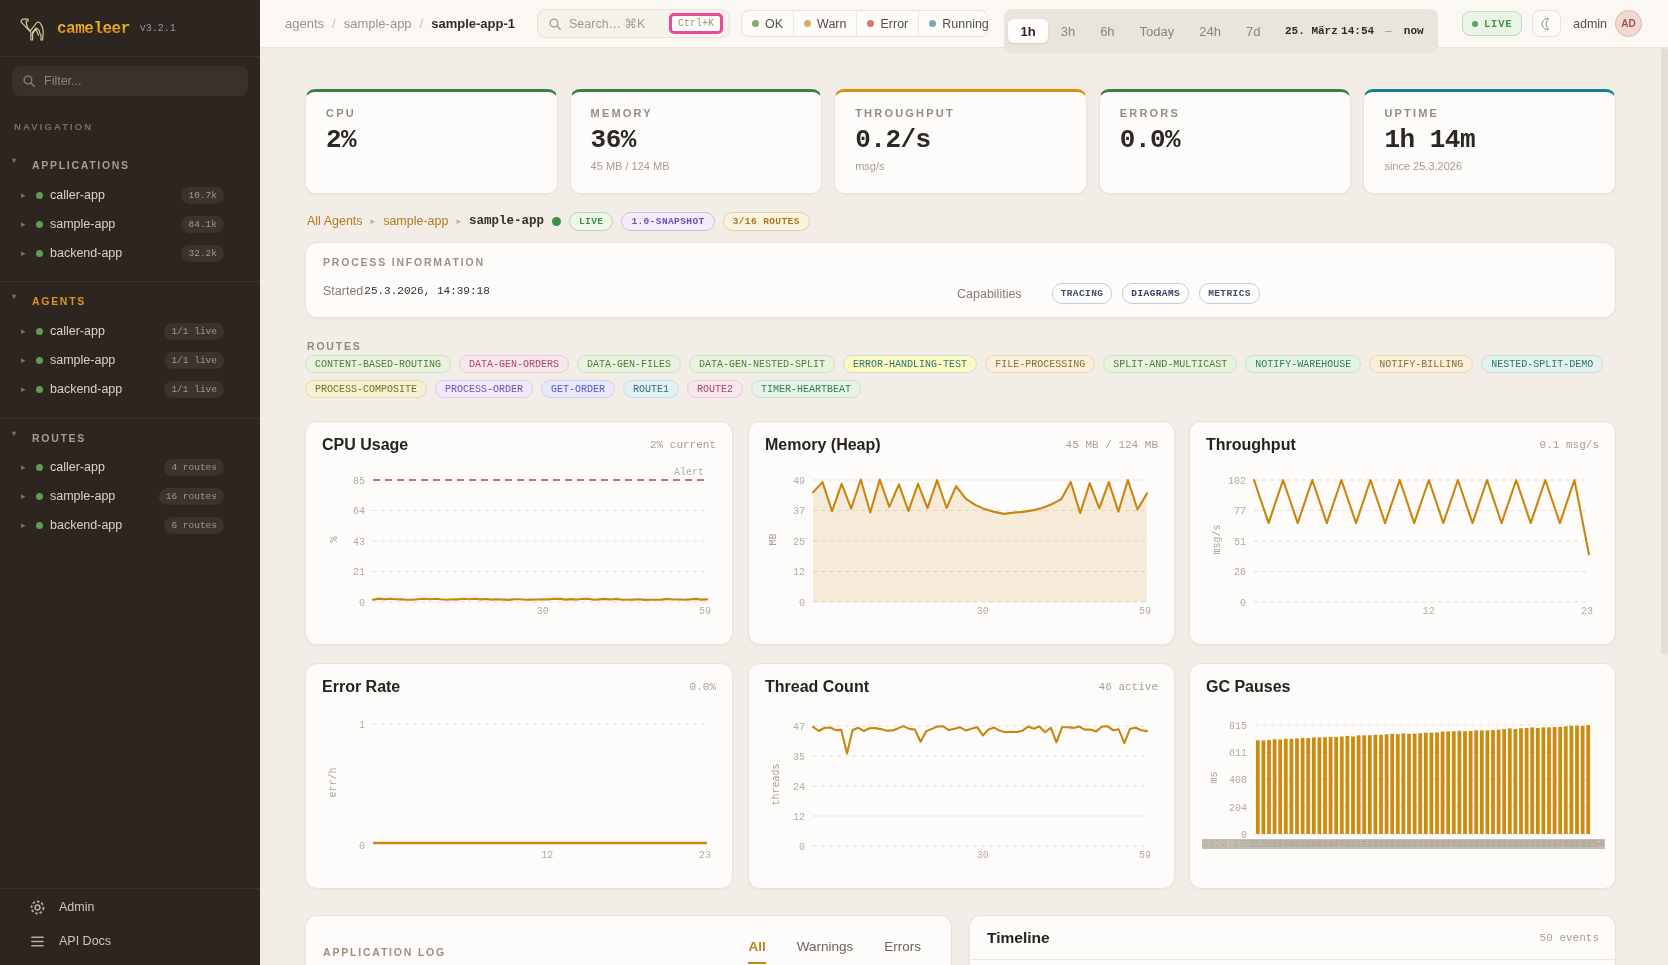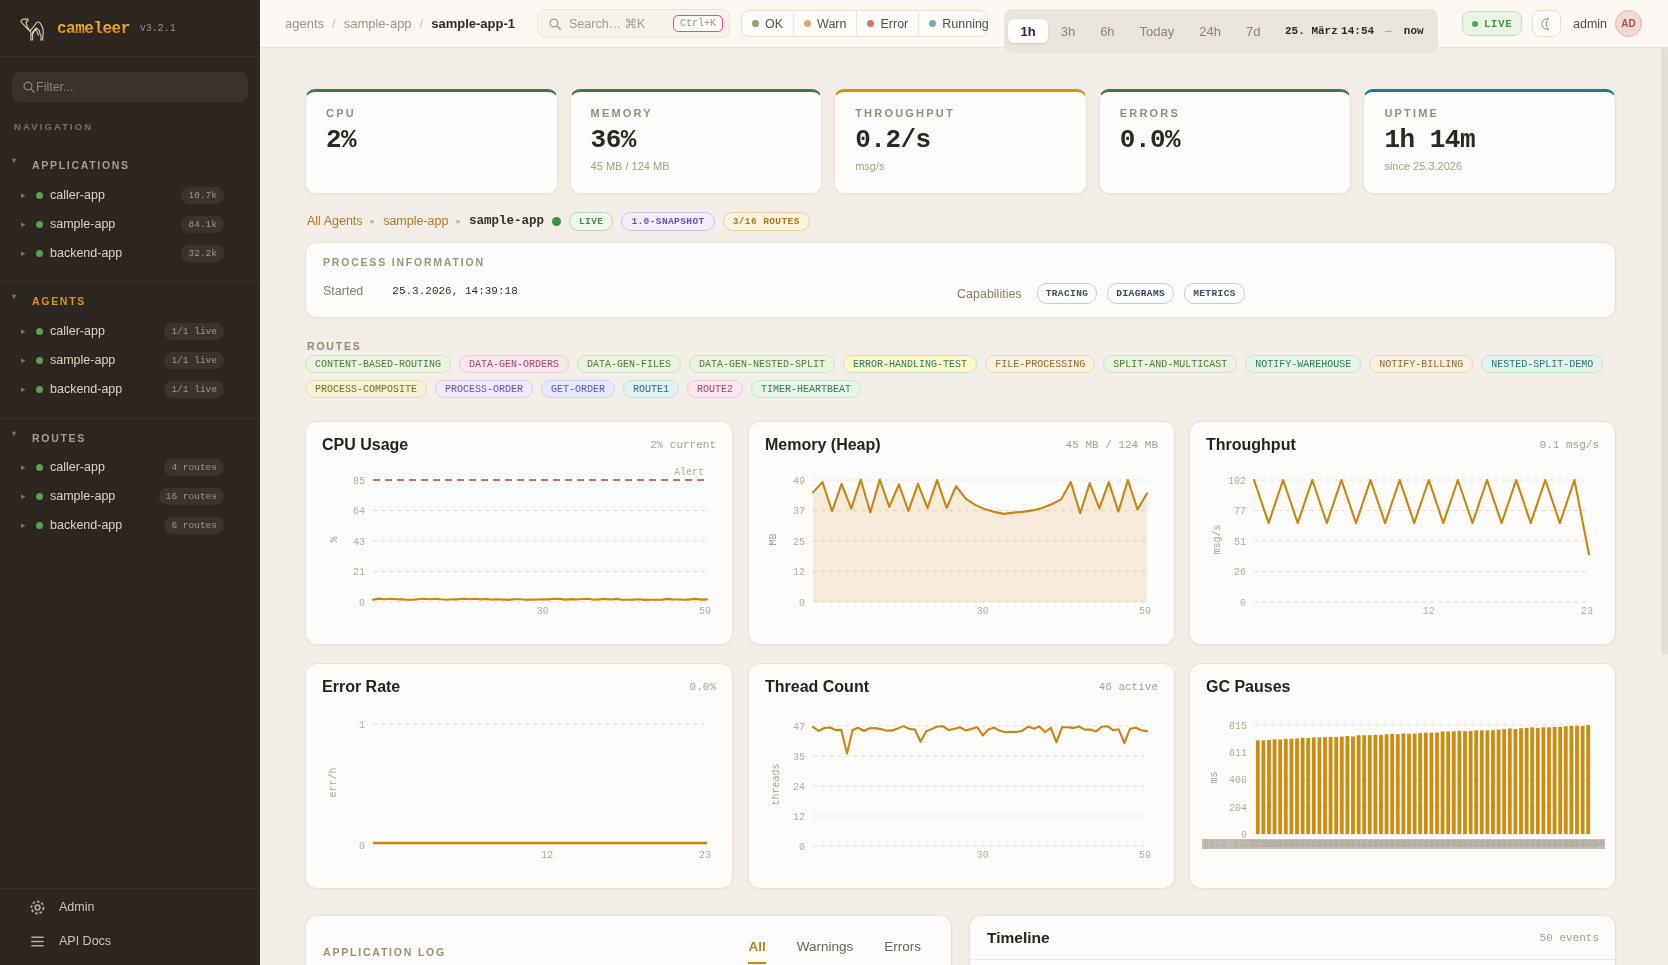--- a/index.html
+++ b/index.html
@@ -2,42 +2,42 @@
 <html><head><meta charset="utf-8"><style>
 *{margin:0;padding:0;box-sizing:border-box}
 html,body{width:1668px;height:965px;overflow:hidden}
 body{font-family:"Liberation Sans",sans-serif;background:#f2eee7;color:#2e2a26;position:relative}
 
 .sidebar{position:absolute;left:0;top:0;width:260px;height:965px;background:#2d2620;z-index:5}
 .logo{position:absolute;left:20px;top:16px;display:flex;align-items:center;gap:10px}
 .logoname{font-family:"Liberation Mono",monospace;font-weight:700;font-size:16px;background:linear-gradient(180deg,#ecba1c 30%,#e07d1a 75%,#c8421f);-webkit-background-clip:text;background-clip:text;color:transparent;letter-spacing:-0.5px}
 .logover{font-family:"Liberation Mono",monospace;font-size:10px;color:#8b94a4;margin-left:0px}
 .stopdiv{position:absolute;left:0;top:56px;width:260px;border-top:1px solid #3a332b}
-.filter{position:absolute;left:12px;top:72px;width:236px;height:30px;background:#39322a;border-radius:8px;display:flex;align-items:center;padding:0 10px;}
+.filter{position:absolute;left:12px;top:66px;width:236px;height:30px;background:#39322a;border-radius:8px;display:flex;align-items:center;padding:0 10px;gap:8px}
 .filter span{color:#8d857a;font-size:12.5px}
 .navlabel{position:absolute;left:14px;top:121px;font-size:9.5px;font-weight:700;letter-spacing:2.1px;color:#777066}
 .nhead{position:absolute;left:0;width:260px;height:20px;font-size:10.5px;font-weight:700;letter-spacing:1.7px;color:#a59e93;padding-left:32px;display:flex;align-items:center}
 .nhead.orange{color:#e0921f}
 .hcaret{position:absolute;left:12px;top:1px;font-size:8px;color:#7a7369}
 .nitem{position:absolute;left:0;width:260px;height:28px;display:flex;align-items:center}
 .ncaret{position:absolute;left:21px;font-size:9px;color:#7a7369}
 .ndot{position:absolute;left:36px;width:7px;height:7px;border-radius:50%;background:#5f9e53}
 .nname{position:absolute;left:50px;font-size:12.5px;color:#d9d2c8}
 .nbadge{position:absolute;right:36px;font-family:"Liberation Mono",monospace;font-size:9.5px;color:#a0988c;background:#3b342c;border-radius:9px;padding:3px 7px}
 .ndiv{position:absolute;left:0;width:260px;border-top:1px solid #3a332b}
 .bdiv{position:absolute;left:0;top:888px;width:260px;border-top:1px solid #3a332b}
 .brow{position:absolute;left:0;width:260px;height:28px;display:flex;align-items:center;gap:13px;padding-left:29px;color:#cbc4ba;font-size:12.5px}
 
 .topbar{position:absolute;left:260px;top:0;width:1408px;height:48px;background:#fbf8f3;border-bottom:1px solid #eae4d9;z-index:4}
 .crumbs{position:absolute;left:25px;top:0;height:47px;display:flex;align-items:center;gap:8px;font-size:13px;color:#9c948a}
 .crumbs .sep{color:#c8c1b5}
 .crumbs b{color:#2f2b27;font-weight:700}
 .search{position:absolute;left:277px;top:9px;width:193px;height:29px;background:#f6f2ea;border:1px solid #e9e3d8;border-radius:8px;display:flex;align-items:center;padding:0 6px 0 10px;gap:7px}
 .search .ph{color:#a29a8d;font-size:12.5px;white-space:nowrap}
-.kbd{margin-left:auto;font-family:"Liberation Mono",monospace;font-size:10px;color:#9a9184;background:#fdfcf9;border:1px solid #ec4899;border-radius:5px;padding:2px 6px}
+.kbd{margin-left:auto;font-family:"Liberation Mono",monospace;font-size:10px;color:#9a9184;background:#fdfcf9;border:3px solid #ec4899;border-radius:5px;padding:2px 6px}
 .statusg{position:absolute;left:481px;top:10px;width:247px;height:27px;background:#fdfcfa;border:1px solid #e8e2d7;border-radius:8px;display:flex;align-items:stretch;justify-content:space-between}
 .statusg .seg{display:flex;align-items:center;gap:6px;padding:0 10px;font-size:12.5px;color:#55504a;border-left:1px solid #ece6dc;white-space:nowrap;flex:1;justify-content:center}
 .statusg .seg:first-child{border-left:none}
 .sdot{width:7px;height:7px;border-radius:50%}
 .timeseg{position:absolute;left:744px;top:9px;height:44px;background:#eae5dc;border-radius:8px;display:flex;align-items:center;padding:2px 4px}
 .tbtn{font-size:13px;color:#8d8478;padding:0 12.5px;height:24px;display:flex;align-items:center;border-radius:6px}
 .tbtn.act{background:#fffefc;color:#2b2723;font-weight:700;box-shadow:0 1px 2px rgba(60,50,30,.14)}
 .tdate{font-family:"Liberation Mono",monospace;font-size:11px;font-weight:700;color:#2e2a25;margin:0 11px 0 12px}
 .tdash{color:#a59d90;font-size:12px}
 .tnow{font-family:"Liberation Mono",monospace;font-size:11px;font-weight:700;color:#2e2a25;margin:0 10px 0 12px}
@@ -55,21 +55,21 @@
 .kval{font-family:"Liberation Mono",monospace;font-weight:700;font-size:26px;color:#2b2824;margin-top:6px;letter-spacing:-0.5px}
 .ksub{font-size:11px;color:#a49d91;margin-top:5px}
 .agentrow{position:absolute;left:47px;top:162px;height:22px;display:flex;align-items:center;gap:8px}
 .agentrow .lnk{font-size:12.5px;color:#b5791f}
 .agentrow .c{font-size:9px;color:#b9b2a7}
 .agentrow .cur{font-family:"Liberation Mono",monospace;font-weight:700;font-size:12.5px;color:#33302b}
 .agentrow .gd{width:9px;height:9px;border-radius:50%;background:#3f8f45}
 .abadge{font-family:"Liberation Mono",monospace;font-size:9.5px;font-weight:700;letter-spacing:0.4px;height:19px;display:flex;align-items:center;padding:0 9px;border-radius:10px;border:1px solid}
 .proccard{position:absolute;left:45px;top:194px;width:1311px;height:76px;background:#fdfcfa;border:1px solid #e8e2d8;border-radius:12px;box-shadow:0 1px 2px rgba(90,80,60,.05)}
 .ptitle{position:absolute;left:17px;top:13px;font-size:10.5px;font-weight:700;letter-spacing:1.8px;color:#9a9286}
-.prow{position:absolute;left:17px;top:41px;display:flex;align-items:center;gap:29px}
+.prow{position:absolute;left:17px;top:41px;display:flex;align-items:center;gap:1px}
 .pkey{font-size:12.5px;color:#857d72}
 .pval{font-family:"Liberation Mono",monospace;font-size:11px;color:#332e29}
 .caps{position:absolute;left:651px;top:40px;display:flex;align-items:center;gap:10px}
 .cappill{font-family:"Liberation Mono",monospace;font-size:9.5px;font-weight:700;letter-spacing:0.4px;color:#3d4c68;background:#fdfdfc;border:1px solid #c6cdda;border-radius:10px;padding:4px 8px}
 .routeslabel{position:absolute;left:47px;top:292px;font-size:10.5px;font-weight:700;letter-spacing:1.8px;color:#93897b}
 .pillrow{position:absolute;left:45px;display:flex;gap:8px}
 .rpill{font-family:"Liberation Mono",monospace;font-size:10px;font-weight:400;letter-spacing:0px;height:18px;display:flex;align-items:center;padding:0 9px;border-radius:9px;border:1px solid;white-space:nowrap}
 
 .chcard{position:absolute;background:#fdfcfa;border:1px solid #e8e2d8;border-radius:12px;box-shadow:0 1px 2px rgba(90,80,60,.05);overflow:hidden}
 .chtitle{position:absolute;left:16px;top:14px;font-size:16px;font-weight:700;color:#26231f;letter-spacing:0px}
@@ -261,21 +261,21 @@
 <span class="abadge" style="background:#f1edfa;border-color:#c9bfe8;color:#6553b5">1.0-SNAPSHOT</span>
 <span class="abadge" style="background:#faf3e0;border-color:#e6cf9a;color:#a8781c">3/16 ROUTES</span>
 </div>
     <div class="proccard">
 <div class="ptitle">PROCESS INFORMATION</div>
 <div class="prow">
         <span class="pkey">Started</span>
         <span class="pval">25.3.2026, 14:39:18</span>
       </div>
 <div class="caps">
-        <span class="pkey" style="margin-right:5px">Capabilities</span>
+        <span class="pkey" style="margin-right:20px">Capabilities</span>
 <span class="cappill">TRACING</span>
         <span class="cappill" style="color:#2e3f63">DIAGRAMS</span>
         <span class="cappill">METRICS</span>
       </div>
 </div>
     <div class="routeslabel">ROUTES</div>
     <div class="pillrow" style="top:307px">
       <span class="rpill" style="background:#eaf3e2;color:#4c7d33;border-color:#cfe3c0">CONTENT-BASED-ROUTING</span>
       <span class="rpill" style="background:#f7e6ec;color:#a8486a;border-color:#ebc9d8">DATA-GEN-ORDERS</span>
       <span class="rpill" style="background:#eaf3e2;color:#4c7d33;border-color:#cfe3c0">DATA-GEN-FILES</span>

